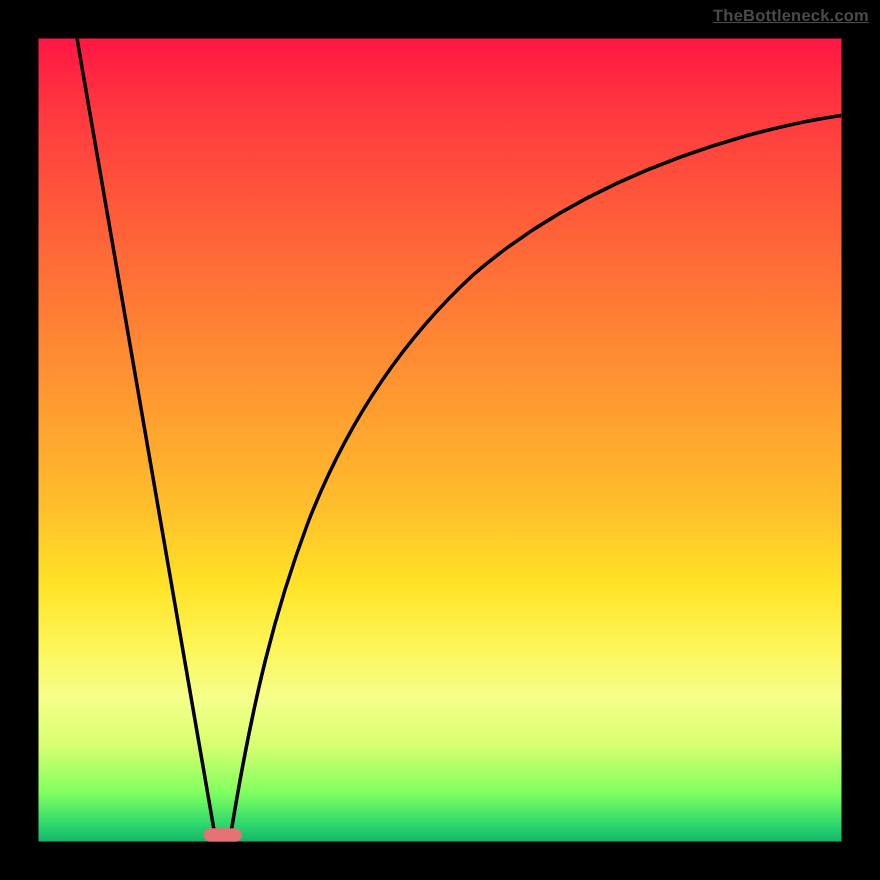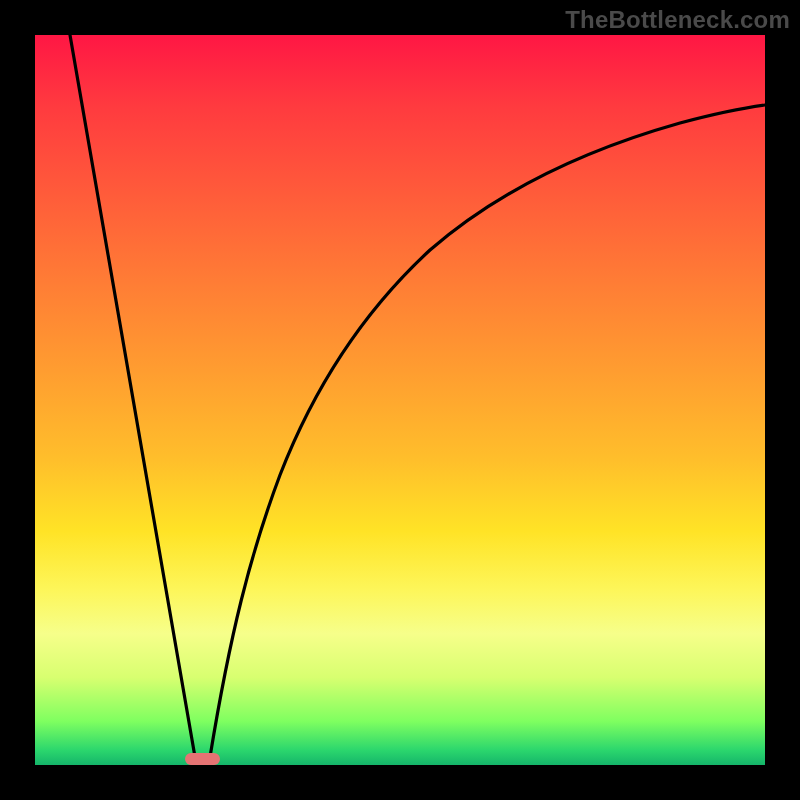--- a/index.html
+++ b/index.html
@@ -52,25 +52,26 @@
   .marker {
     position: absolute;
     background: #e57373;
     border-radius: 6px;
   }
   .watermark {
     position: absolute;
     top: 6px;
     right: 10px;
     color: #4a4a4a;
-    font-size: 24px;
+    font-size: 15px;
     font-weight: 600;
     letter-spacing: 0.2px;
     text-align: right;
     user-select: none;
+    text-decoration: underline;
   }
 </style>
 </head>
 <body>
 
 <div class="frame">
 
   <div class="plot-area">
 
     <svg class="curve-svg" viewBox="0 0 730 730" preserveAspectRatio="none">

